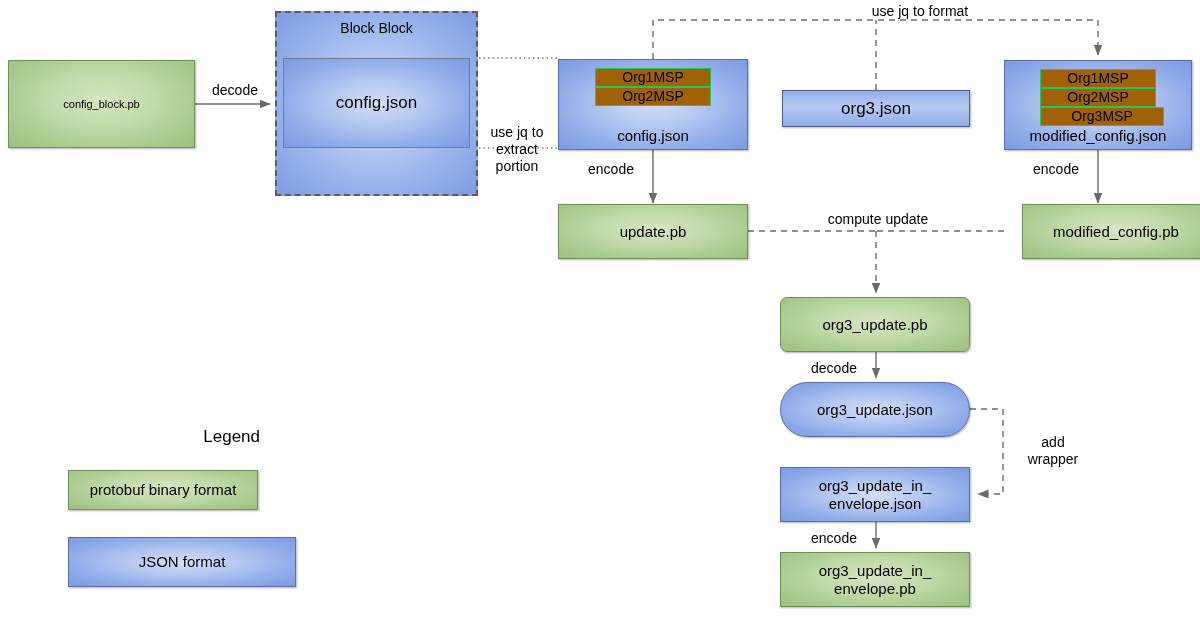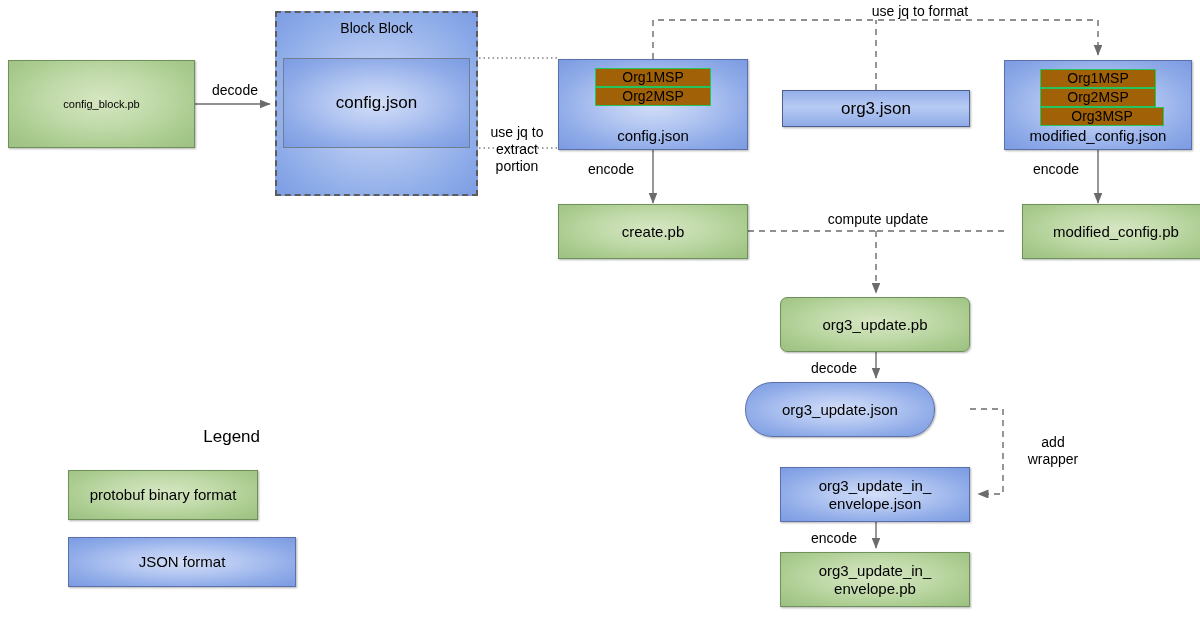--- a/index.html
+++ b/index.html
@@ -171,32 +171,32 @@
     <span>Org1MSP</span>
   </div>
   <div class="box cyan" style="left:1040px; top:88px; width:116px; height:19px;">
     <span>Org2MSP</span>
   </div>
   <div class="box cyan" style="left:1040px; top:107px; width:124px; height:19px;">
     <span>Org3MSP</span>
   </div>
 
   <div class="box green" style="left:558px; top:204px; width:190px; height:55px;">
-    <span>create.pb</span>
+    <span>update.pb</span>
   </div>
 
   <div class="box green" style="left:1004px; top:204px; width:188px; height:55px;margin-left:18px;">
     <span>modified_config.pb</span>
   </div>
 
   <div class="box green" style="left:780px; top:297px; width:190px; height:55px;border-radius:7px;">
     <span>org3_update.pb</span>
   </div>
 
-  <div class="box blue" style="left:745px; top:382px; width:190px; height:55px;border-radius:27px;">
+  <div class="box blue" style="left:780px; top:382px; width:190px; height:55px;border-radius:27px;">
     <span>org3_update.json</span>
   </div>
 
   <div class="box blue" style="left:780px; top:467px; width:190px; height:55px; white-space:pre-line;">
     <span>org3_update_in_
 envelope.json</span>
   </div>
 
   <div class="box green" style="left:780px; top:552px; width:190px; height:55px; white-space:pre-line;">
     <span>org3_update_in_
@@ -219,21 +219,21 @@
 
   <div class="label" style="left:796px; top:360px; width:76px;">decode</div>
 
   <div class="label" style="left:1008px; top:434px; width:90px;">add
 wrapper</div>
 
   <div class="label" style="left:796px; top:530px; width:76px;">encode</div>
 
   <div class="legend-title" style="left:68px; top:427px; width:192px;">Legend</div>
 
-  <div class="box green" style="left:68px; top:470px; width:190px; height:50px;">
+  <div class="box green" style="left:68px; top:470px; width:190px; height:40px;">
     <span>protobuf binary format</span>
   </div>
 
   <div class="box blue" style="left:68px; top:537px; width:228px; height:50px;">
     <span>JSON format</span>
   </div>
 
 </div>
 
 </body></html>

